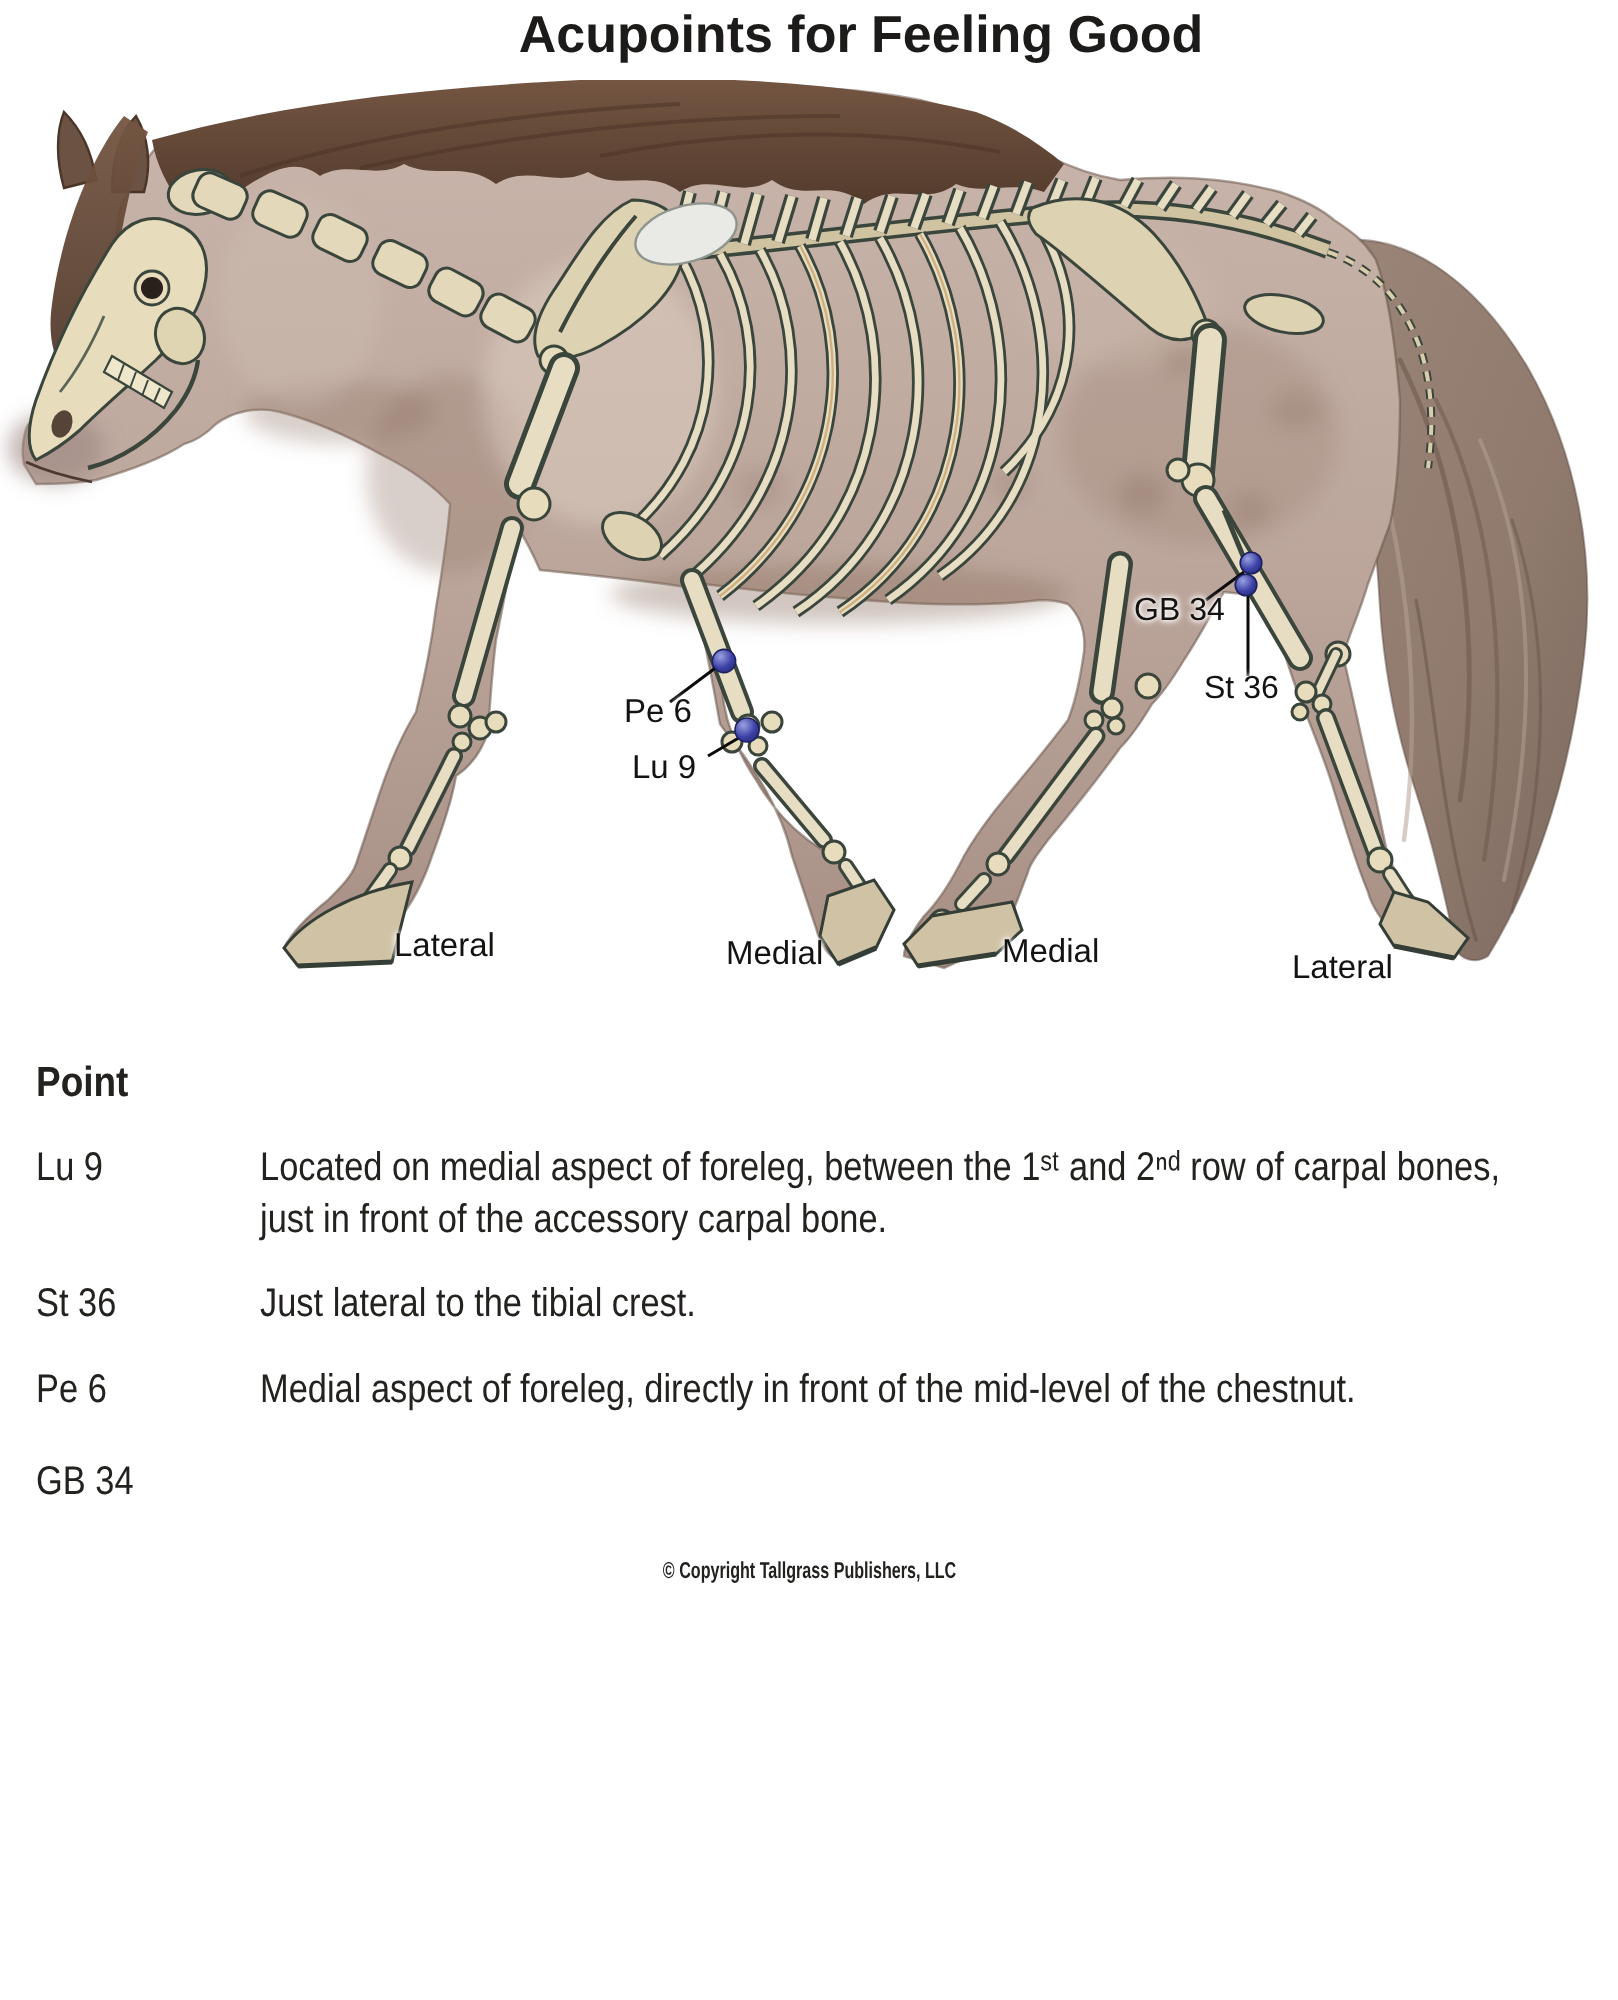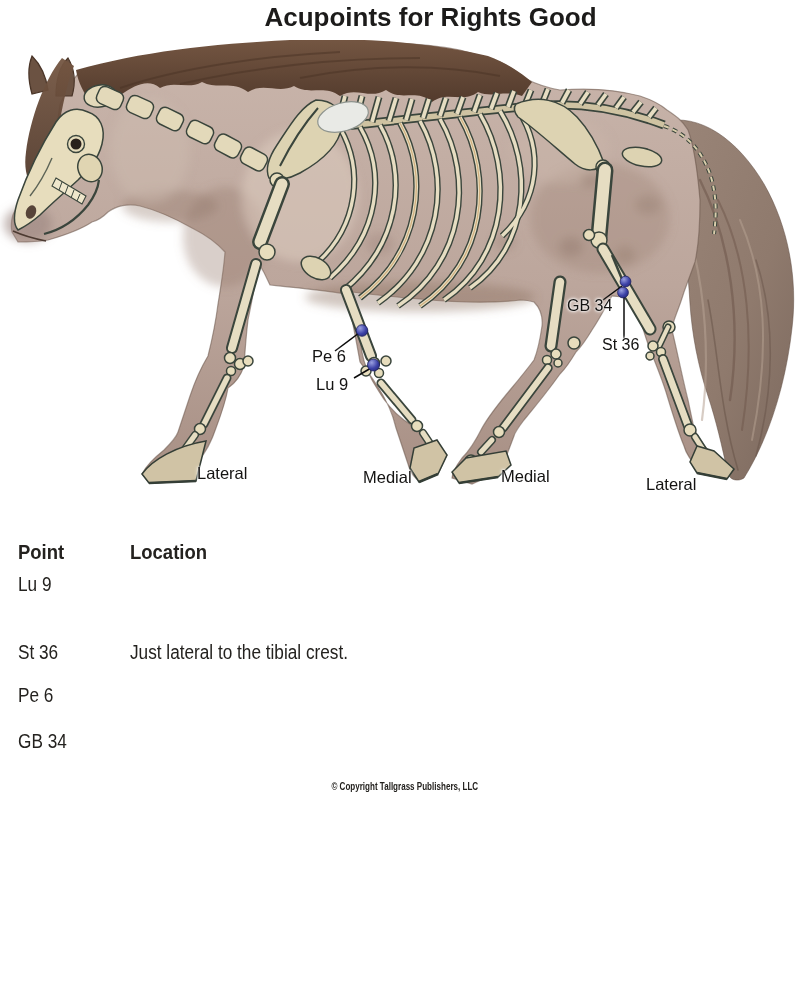--- a/index.html
+++ b/index.html
@@ -21,21 +21,21 @@
   
   .footer{position:absolute;top:779px;left:0;width:809px;text-align:center;}
   .fline{line-height:15.5px;font-size:11.5px;font-weight:bold;color:#23211e;}
   .fline .condc{display:inline-block;transform:scaleX(0.70);transform-origin:50% 50%;white-space:nowrap;}
 </style>
 </head>
 <body>
 
 <div class="page">
 
-  <div class="title">Acupoints for Rights Good</div>
+  <div class="title">Acupoints for Feeling Good</div>
 
   <svg class="art" viewBox="0 40 809 465" width="809" height="465" xmlns="http://www.w3.org/2000/svg">
     <defs>
       <linearGradient id="bodyG" x1="0" y1="0" x2="0" y2="1">
         <stop offset="0" stop-color="#c9b5ab"></stop>
           <stop offset="0.55" stop-color="#bca69c"></stop>
         <stop offset="1" stop-color="#a78f84"></stop>
       </linearGradient>
       <linearGradient id="tailG" x1="0" y1="0" x2="1" y2="1">
         <stop offset="0" stop-color="#9b8679"></stop>
@@ -348,39 +348,42 @@
   <div class="dlabel" style="left:316px;top:375px;">Lu 9</div>
   <div class="dlabel sm" style="left:567px;top:297px;">GB 34</div>
   <div class="dlabel sm" style="left:602px;top:336px;">St 36</div>
 
   <div class="dlabel" style="left:197px;top:464px;">Lateral</div>
   <div class="dlabel" style="left:363px;top:468px;">Medial</div>
   <div class="dlabel" style="left:501px;top:467px;">Medial</div>
   <div class="dlabel" style="left:646px;top:475px;">Lateral</div>
 
   <div class="tbl">
-    <div class="trow hdr" style="top:20px;">
+    <div class="trow hdr" style="top:10px;gap:20px;">
       <div class="cell">
         <span class="cond">Point</span></div>
-      <div class="cell">
-        <span class="cond">Location</span></div>
     </div>
     <div class="trow" style="top:52px;">
       <div class="cell">
         <span class="cond">Lu 9</span></div>
+      <div class="cell">
+        <span class="cond">Located on medial aspect of foreleg, between the 1ˢᵗ and 2ⁿᵈ row of carpal bones,
+just in front of the accessory carpal bone.</span></div>
     </div>
     <div class="trow" style="top:120px;">
       <div class="cell">
         <span class="cond">St 36</span></div>
       <div class="cell">
         <span class="cond">Just lateral to the tibial crest.</span></div>
     </div>
     <div class="trow" style="top:163px;">
       <div class="cell">
         <span class="cond">Pe 6</span></div>
+      <div class="cell">
+        <span class="cond">Medial aspect of foreleg, directly in front of the mid-level of the chestnut.</span></div>
     </div>
     <div class="trow" style="top:209px;">
       <div class="cell">
         <span class="cond">GB 34</span></div>
     </div>
   </div>
 
   <div class="footer">
     <div class="fline">
       <span class="condc">© Copyright Tallgrass Publishers, LLC</span></div>

